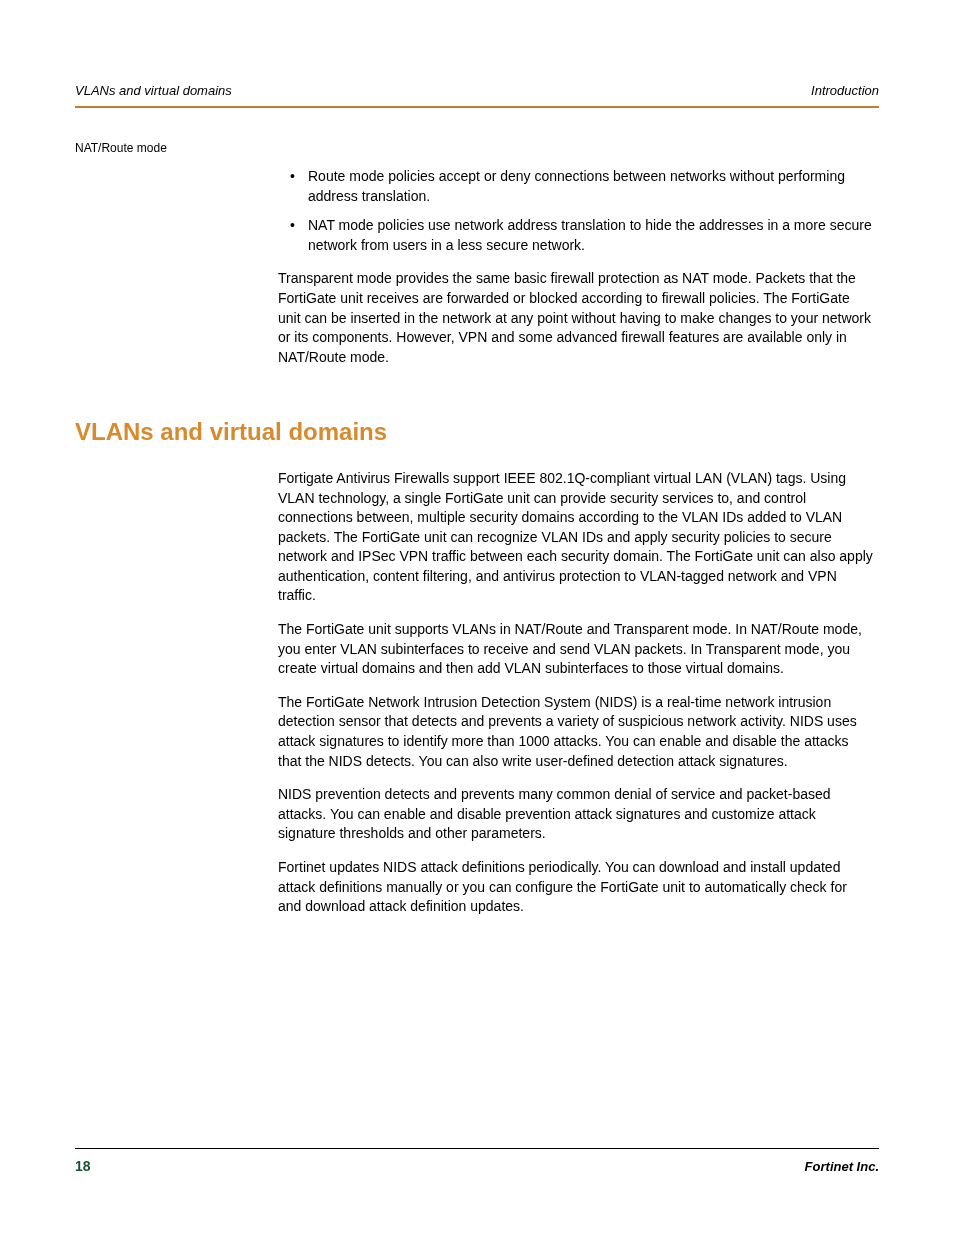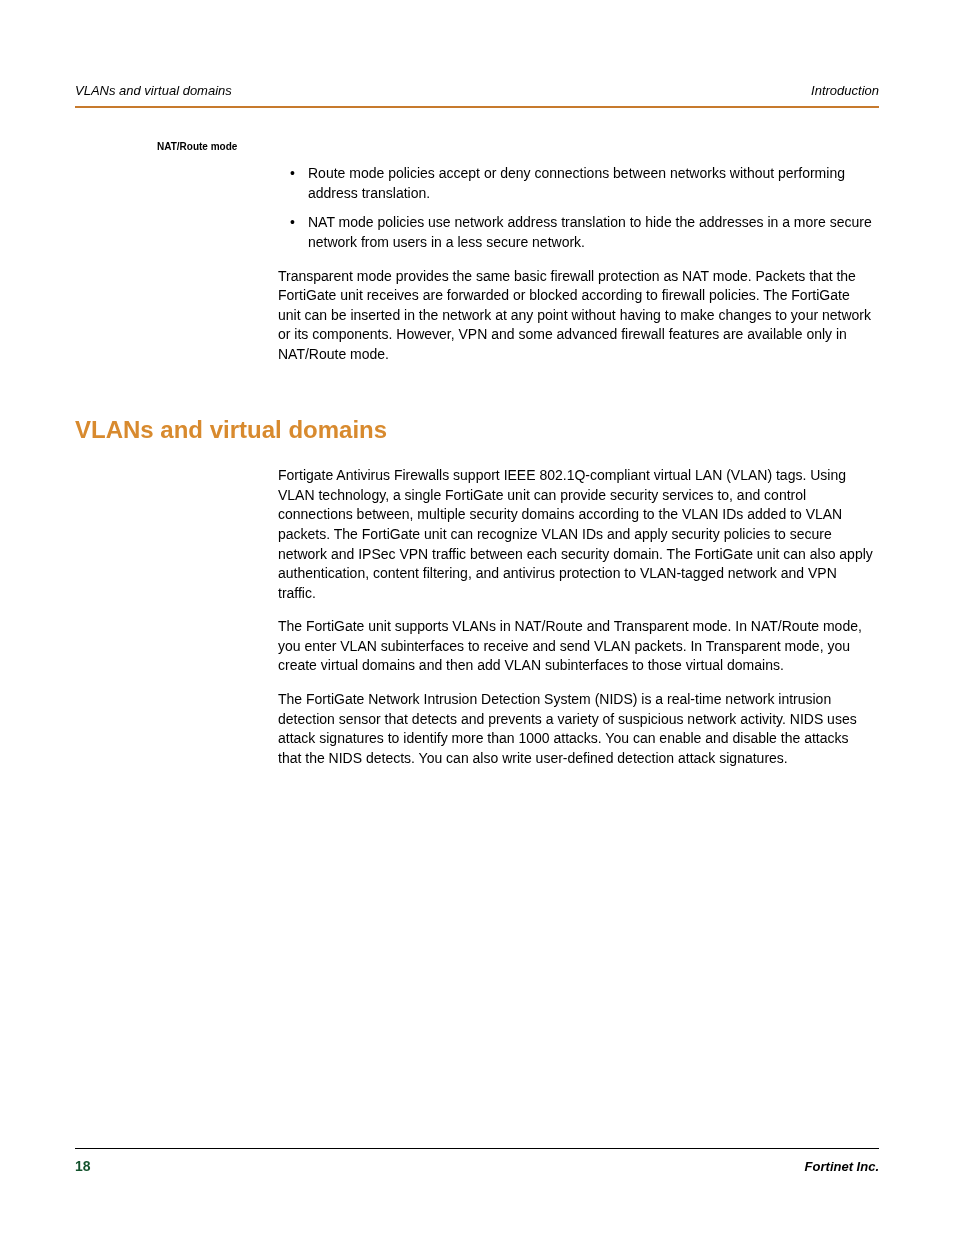--- a/index.html
+++ b/index.html
@@ -21,23 +21,22 @@
     justify-content: space-between;
     font-style: italic;
     font-size: 13px;
     padding-bottom: 6px;
   }
   .header-rule {
     border-top: 2px solid #c77a2d;
     margin-bottom: 32px;
   }
   .sub-heading {
-    font-weight: bold;
-    font-size: 10px;
-    margin-left: 82px;
+    font-weight: normal;
+    font-size: 12px;
     margin-bottom: 10px;
   }
   .body-block {
     margin-left: 203px;
     margin-right: 5px;
     margin-bottom: 14px;
   }
   ul.body-block {
     list-style: none;
     padding-left: 0;
@@ -103,20 +102,22 @@
     <li>NAT mode policies use network address translation to hide the addresses in a more secure network from users in a less secure network.</li>
   </ul>
 
   <p class="body-block">Transparent mode provides the same basic firewall protection as NAT mode. Packets that the FortiGate unit receives are forwarded or blocked according to firewall policies. The FortiGate unit can be inserted in the network at any point without having to make changes to your network or its components. However, VPN and some advanced firewall features are available only in NAT/Route mode.</p>
 
   <h2 class="section-heading">VLANs and virtual domains</h2>
   <p class="body-block">Fortigate Antivirus Firewalls support IEEE 802.1Q-compliant virtual LAN (VLAN) tags. Using VLAN technology, a single FortiGate unit can provide security services to, and control connections between, multiple security domains according to the VLAN IDs added to VLAN packets. The FortiGate unit can recognize VLAN IDs and apply security policies to secure network and IPSec VPN traffic between each security domain. The FortiGate unit can also apply authentication, content filtering, and antivirus protection to VLAN-tagged network and VPN traffic.</p>
   <p class="body-block">The FortiGate unit supports VLANs in NAT/Route and Transparent mode. In NAT/Route mode, you enter VLAN subinterfaces to receive and send VLAN packets. In Transparent mode, you create virtual domains and then add VLAN subinterfaces to those virtual domains.</p>
 
   <p class="body-block">The FortiGate Network Intrusion Detection System (NIDS) is a real-time network intrusion detection sensor that detects and prevents a variety of suspicious network activity. NIDS uses attack signatures to identify more than 1000 attacks. You can enable and disable the attacks that the NIDS detects. You can also write user-defined detection attack signatures.</p>
+  <p class="body-block">NIDS prevention detects and prevents many common denial of service and packet-based attacks. You can enable and disable prevention attack signatures and customize attack signature thresholds and other parameters.</p>
+  <p class="body-block">Fortinet updates NIDS attack definitions periodically. You can download and install updated attack definitions manually or you can configure the FortiGate unit to automatically check for and download attack definition updates.</p>
 </div>
 
 <div class="footer">
   <div class="footer-rule"></div>
   <div class="footer-row">
     <span class="page-num">18</span>
     <span class="footer-company">Fortinet Inc.</span>
   </div>
 </div>
 

